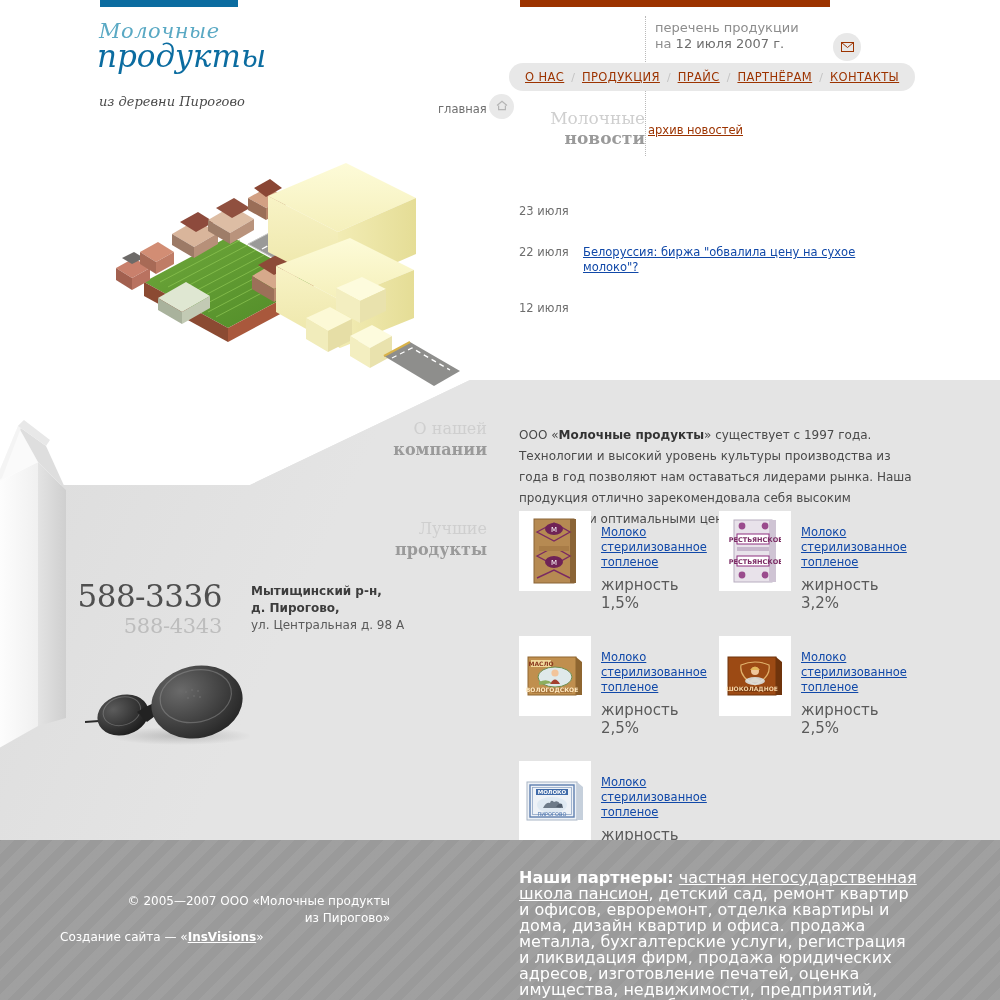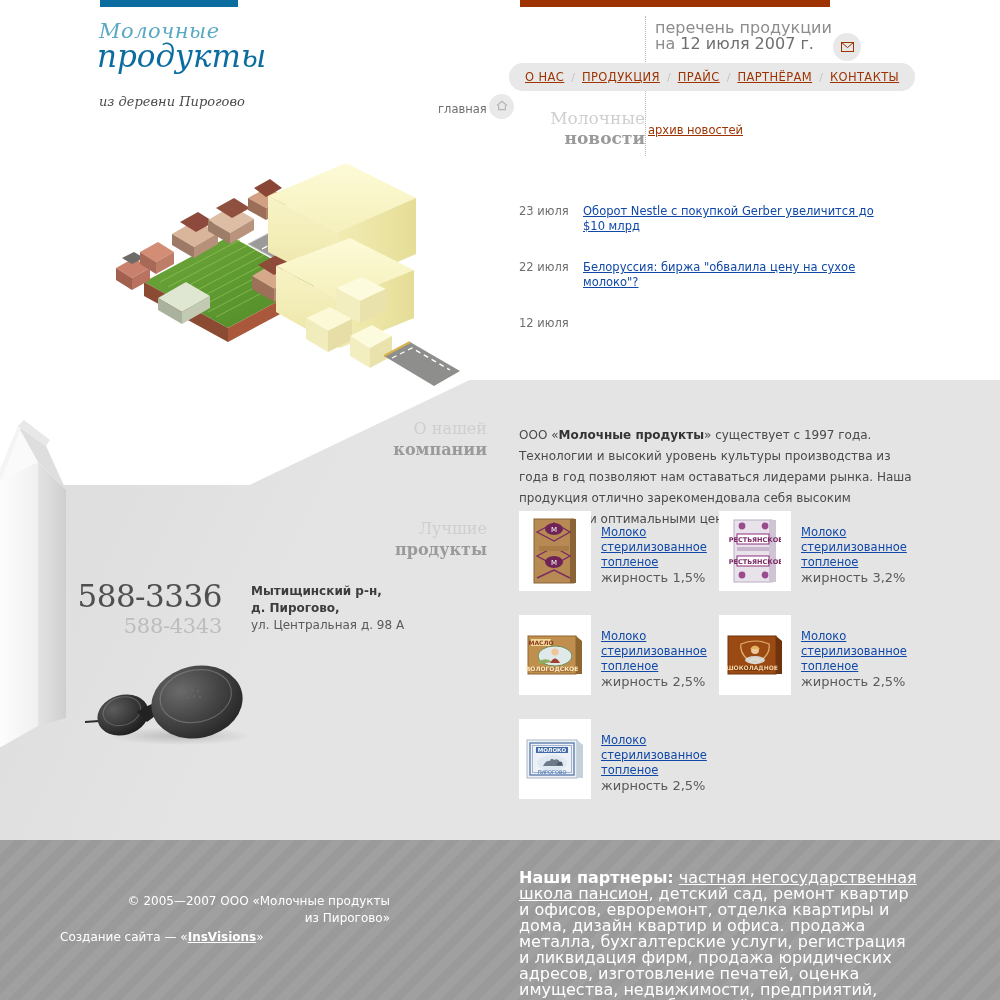--- a/index.html
+++ b/index.html
@@ -35,21 +35,21 @@
   
   .vrule {
     position:absolute; width:0; border-left:1px dotted #b9b9b9;
   }
   .vrule-1 { left:645px; top:16px; height:140px; }
   .vrule-2 { left:222px; top:548px; height:142px; }
 
   
   .catnote {
     position:absolute; left:655px; top:20px; width:220px;
-    font-size:16px; color:#8d8d8d; line-height:16px;
+    font-size:13px; color:#8d8d8d; line-height:16px;
   }
   .catnote b { font-weight:normal; color:#6e6e6e; }
 
   
   .navpill {
     position:absolute; left:509px; top:63px; height:28px;
     background:#e8e8e8; border-radius:14px;
     display:flex; align-items:center; padding:13px 16px;
   }
   .navpill a {
@@ -129,21 +129,21 @@
   .pcell { width:200px; display:flex; }
   .pthumb {
     width:72px; height:80px; background:#ffffff; flex:0 0 72px;
     display:flex; align-items:center; justify-content:center; overflow:hidden;
   }
   .pinfo { padding-left:10px; padding-top:14px; }
   .pname {
     font-size:11.5px; color:#1048a8; text-decoration:underline;
     line-height:15px; display:block; max-width:100px;
   }
-  .pfat { font-size:13px; color:#5a5a5a; }
+  .pfat { font-size:15px; color:#5a5a5a; margin-top:6px; }
 
   
   .phone1 {
     position:absolute; left:60px; top:578px; width:162px; text-align:right;
     font-family:"DejaVu Serif", serif; font-size:31px; color:#4f4f4f; letter-spacing:-.5px;
   }
   .phone2 {
     position:absolute; left:60px; top:614px; width:162px; text-align:right;
     font-family:"DejaVu Serif", serif; font-size:21px; color:#bdbdbd; letter-spacing:-.3px;
   }
@@ -350,21 +350,20 @@
 
 <div class="news-head">
   <div class="l1">Молочные</div>
   <div class="l2">новости</div>
 </div>
 <a class="archive">архив новостей</a>
 
 <div class="newslist">
   <div class="newsitem">
     <div class="newsdate">23 июля</div>
-    <a class="newslink">Оборот Nestle с покупкой Gerber увеличится до $10 млрд</a>
   </div>
   <div class="newsitem">
     <div class="newsdate">22 июля</div>
     <a class="newslink">Белоруссия: биржа "обвалила цену на сухое молоко"?</a>
   </div>
   <div class="newsitem">
     <div class="newsdate">12 июля</div>
   </div>
 </div>
 

